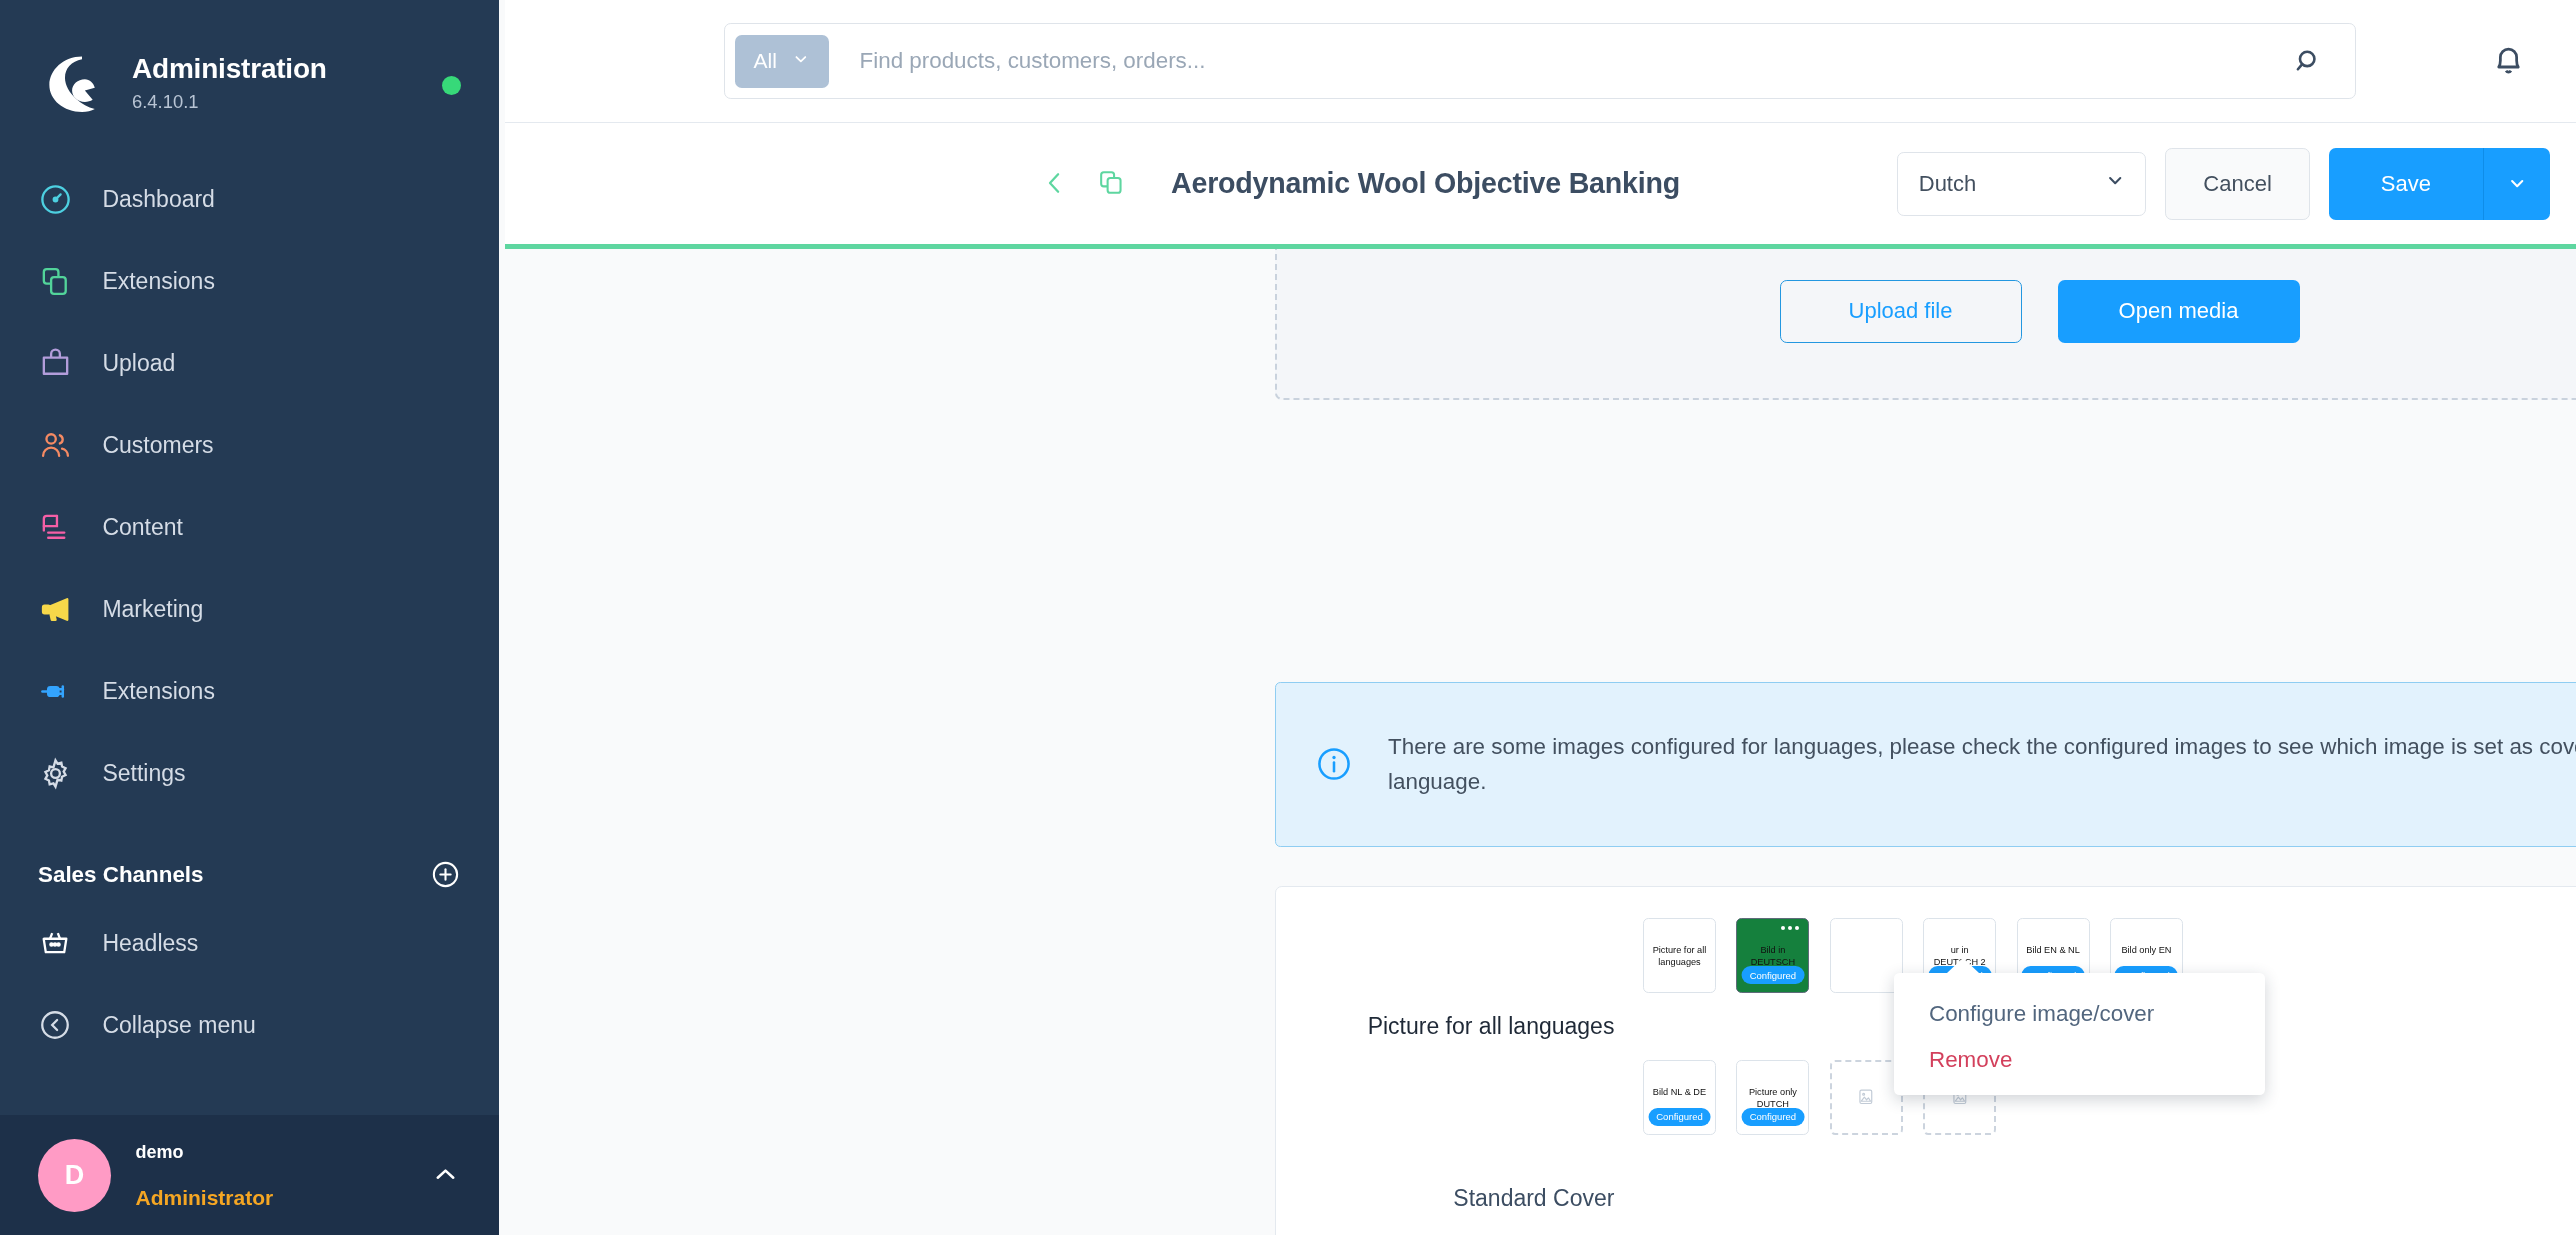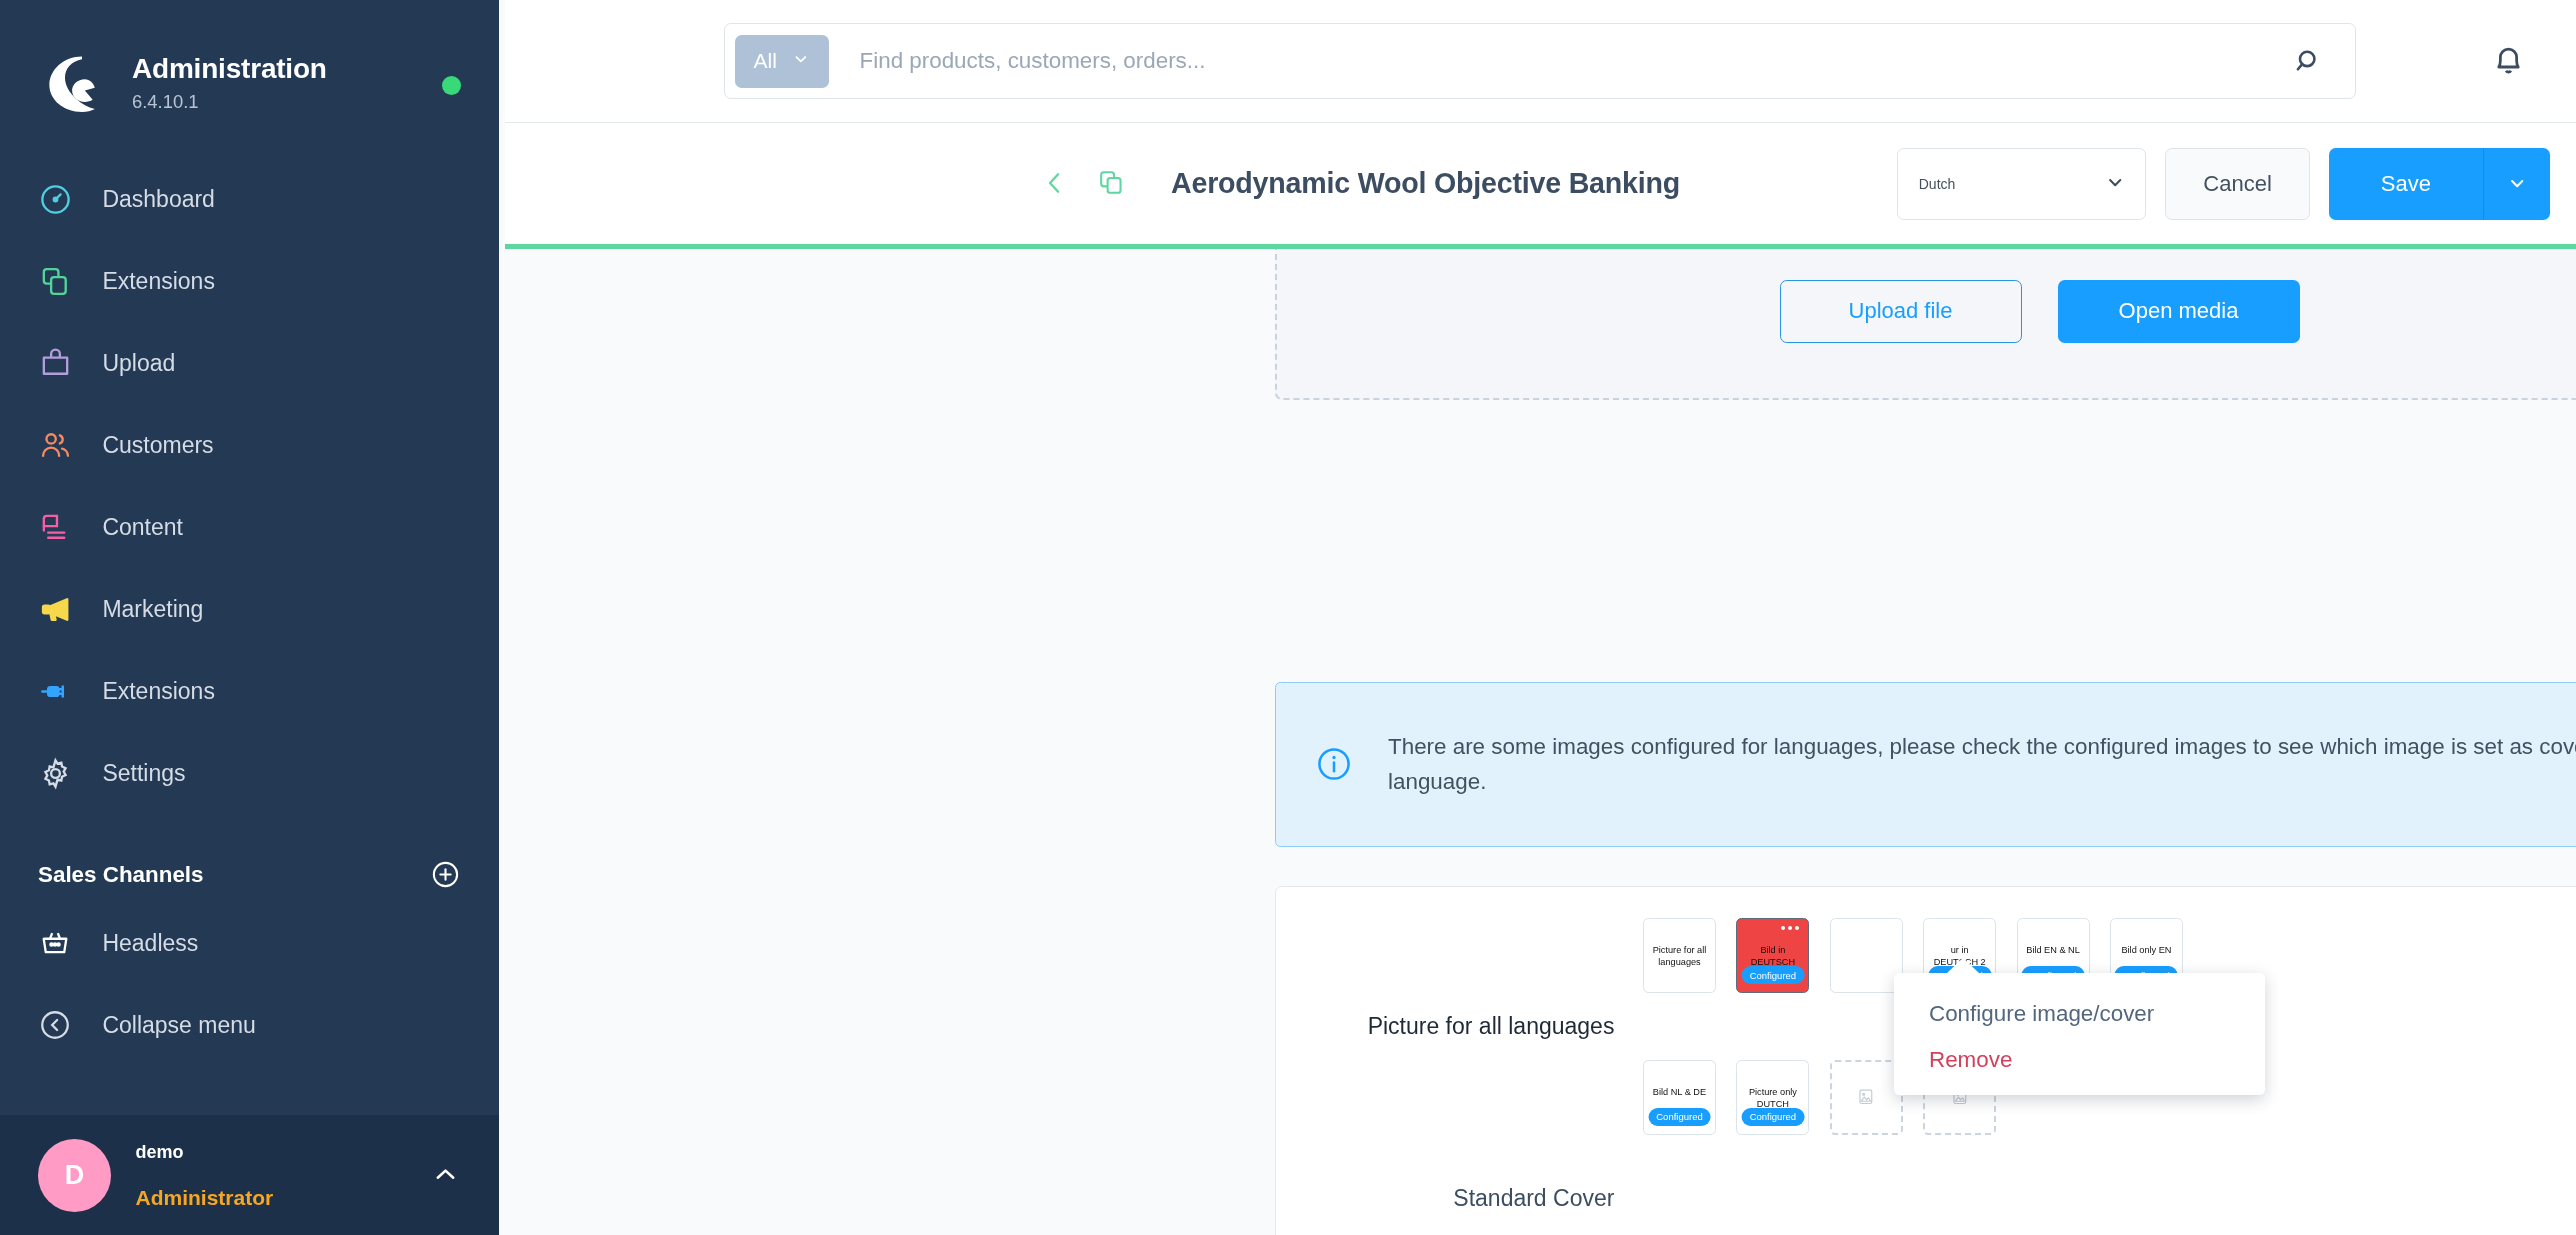--- a/index.html
+++ b/index.html
@@ -95,23 +95,23 @@
     height: 121px; background: #fff;
     display: flex; align-items: center;
     flex: 0 0 121px; padding: 0 26px 0 0;
     position: relative; z-index: 3;
   }
   .sm-back { margin-left: 535px; cursor: pointer; }
   .sm-copy { margin-left: 26px; cursor: pointer; }
   .sm-title { margin-left: 44px; font-size: 28.6px; font-weight: bold; color: #3c4d62; letter-spacing: -0.2px; }
   .sm-right { margin-left: auto; display: flex; align-items: center; gap: 19px; }
   .lang-select {
-    width: 249px; height: 72px; border: 1.4px solid #dfe4ea; border-radius: 6.8px;
+    width: 249px; height: 64px; border: 1.4px solid #dfe4ea; border-radius: 6.8px;
     background: #fff; display: flex; align-items: center;
-    padding: 0 20.4px; font-size: 14px; color: #43505f; cursor: pointer;
+    padding: 0 20.4px; font-size: 22px; color: #43505f; cursor: pointer;
   }
   .lang-select .cv { margin-left: auto; }
   .btn-cancel {
     height: 72px; padding: 0 37px; border: 1.4px solid #dfe4ea; border-radius: 6.8px;
     background: #f9fafb; font-size: 22px; color: #43505f; cursor: pointer;
     display: flex; align-items: center; font-family: "Liberation Sans", sans-serif;
   }
   .btn-save-group { display: flex; height: 72px; border-radius: 6.8px; overflow: hidden; cursor: pointer; }
   .btn-save {
     background: #189eff; color: #fff; font-size: 22px;
@@ -182,21 +182,21 @@
     width: 73px; height: 75px;
     position: relative;
   }
   .tile {
     width: 73px; height: 75px;
     border: 1.4px solid #dce3ea; border-radius: 5.4px; background: #fff;
     position: relative;
     display: flex; flex-direction: column; align-items: center;
     cursor: pointer;
   }
-  .tile.selected { background: #ef4444; border: 1.4px solid #5f6b7a; }
+  .tile.selected { background: #15803d; border: 1.4px solid #5f6b7a; }
   .tile.empty { border: 2px dashed #ccd4de; background: #fff; align-items: center; justify-content: center; }
   .tile .caption {
     position: absolute; left: 0; right: 0; top: 26px;
     font-size: 9.2px; color: #111; text-align: center; line-height: 1.25;
     padding: 0 4.1px; pointer-events: none;
   }
   .badge {
     position: absolute; bottom: 8.2px; left: 50%; transform: translateX(-50%);
     background: #189eff; color: #fff; font-size: 9.5px;
     border-radius: 13.6px; padding: 3.4px 8.2px; white-space: nowrap;

